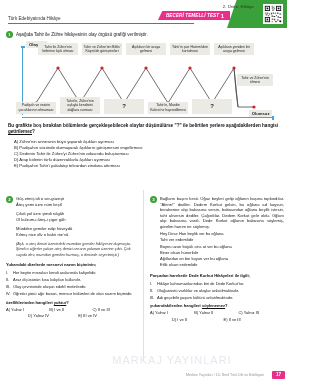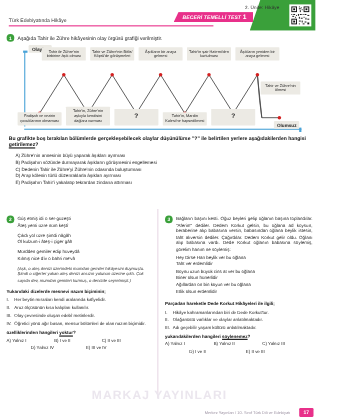--- a/index.html
+++ b/index.html
@@ -144,23 +144,24 @@
   .footer-text{
     position:absolute;right:26px;bottom:3px;
     font-size:3.6px;color:#9a8fa0;white-space:nowrap;
   }
   .page-badge{
     position:absolute;right:5px;bottom:1.5px;
     background:#e8308a;color:#fff;font-size:4.6px;font-weight:bold;
     padding:1.5px 4px;border-radius:1px;
   }
   .watermark{
-    position:absolute;left:0;bottom:14px;width:290px;text-align:center;
-    font-size:11px;font-weight:bold;color:#ebe6ee;letter-spacing:1px;
+    position:absolute;left:11px;bottom:14px;width:290px;text-align:center;
+    font-size:11px;font-weight:normal;color:#ebe6ee;letter-spacing:1px;
     pointer-events:none;
+    padding-left:16px;
   }
 </style>
 </head>
 <body>
 
 <div class="page">
 
   <div class="header">
     <div class="green-shape"></div>
     <div class="qr">

